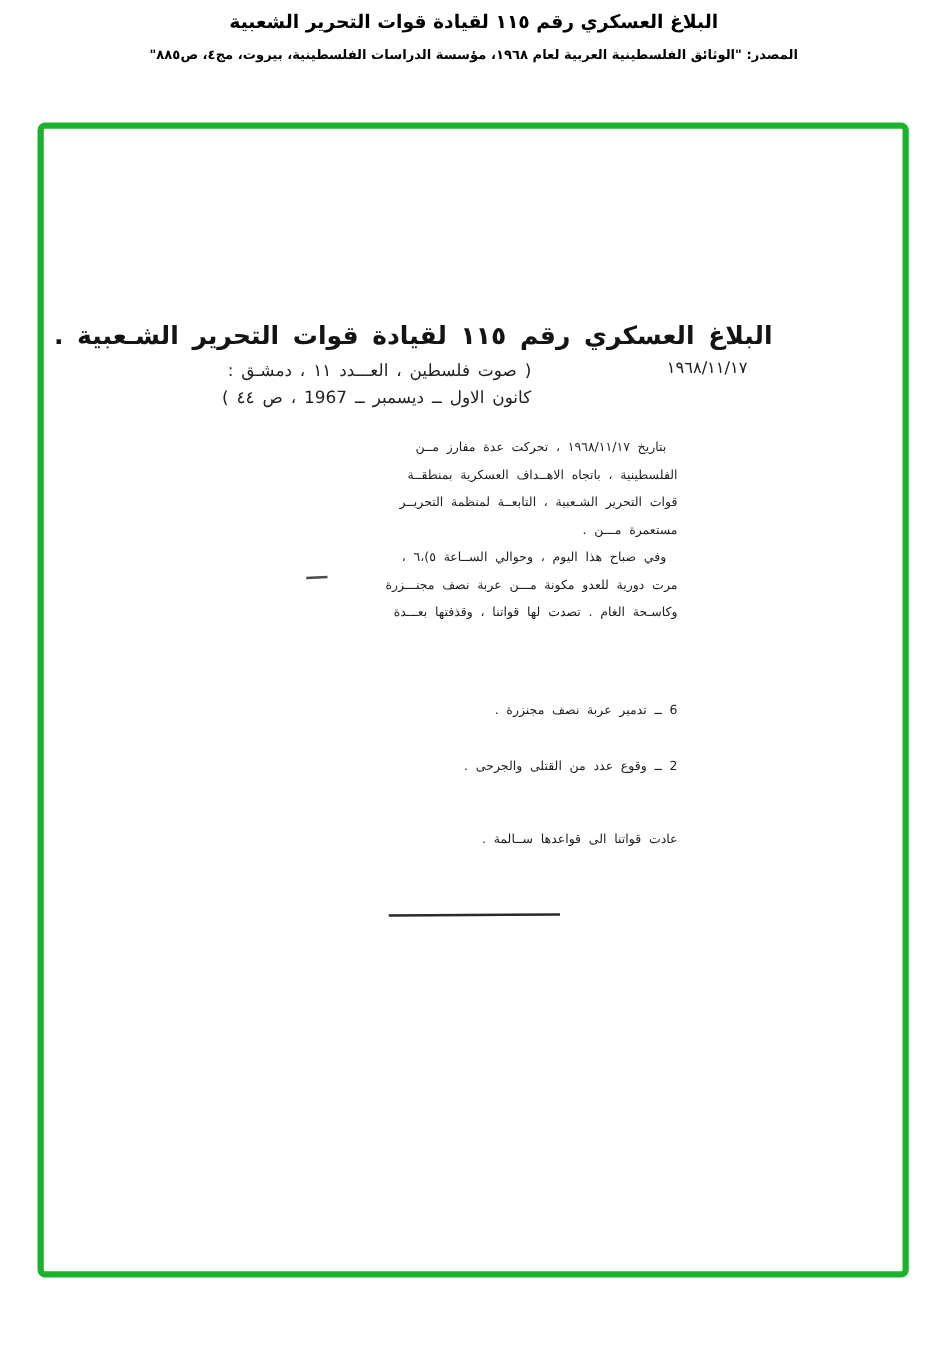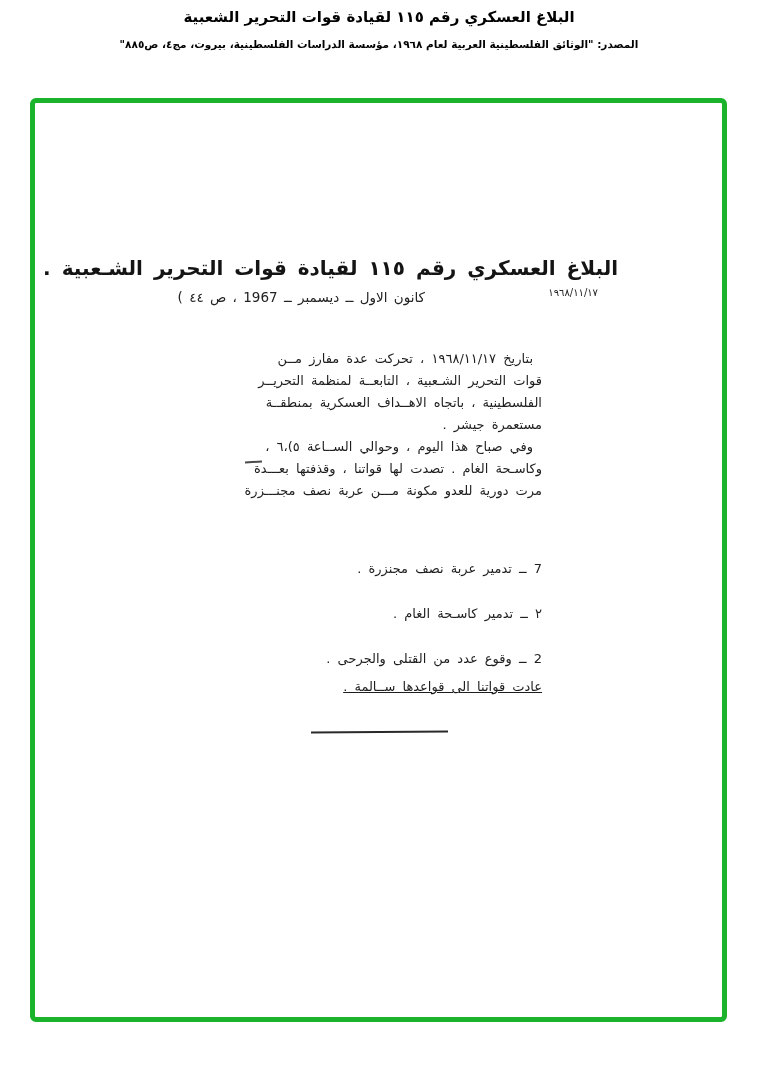--- a/index.html
+++ b/index.html
@@ -18,38 +18,38 @@
   .frame{
     position:absolute;left:30px;top:98px;width:687px;height:914px;
     border:5px solid #1bb32b;border-radius:6px;background:#ffffff;
   }
   .doc-title{
     position:absolute;top:256px;right:140px;direction:rtl;
     font-size:20px;font-weight:700;color:#141414;word-spacing:4px;white-space:nowrap;
   }
   .report-date{
     position:absolute;top:287px;right:160px;direction:rtl;
-    font-size:10px;color:#222;white-space:nowrap;letter-spacing:1px;
+    font-size:13px;color:#222;white-space:nowrap;letter-spacing:1px;
   }
   .citation{
     position:absolute;top:287px;left:103px;width:322px;direction:rtl;
     text-align:right;font-size:13.5px;line-height:21px;color:#222;word-spacing:2px;
   }
   .body-block{
     position:absolute;right:216px;width:303px;direction:rtl;text-align:right;
-    font-size:13px;line-height:22px;color:#1e1e1e;word-spacing:3px;
+    font-size:10px;line-height:22px;color:#1e1e1e;word-spacing:3px;
   }
   .body-block .line{white-space:nowrap;}
   .indent{padding-right:9px;}
   .para1{top:348px;}
   .para2{top:436px;text-align:right;}
   .losses-intro{top:529px;}
   .list-block{top:558px;}
   .list-block .list-item{white-space:nowrap;margin-bottom:23px;}
-  .closing{top:676px;text-decoration:underline;}
+  .closing{top:661px;}
   .divider{
     position:absolute;top:731px;left:311px;width:137px;height:2px;background:#2a2a2a;
     transform:rotate(-0.4deg);
   }
   .pen-mark{
     position:absolute;top:461px;left:245px;width:17px;height:2px;background:#4a4a4a;
     transform:rotate(-3deg);
   }
 </style>
 </head>
@@ -60,42 +60,42 @@
   <div class="hdr1">البلاغ العسكري رقم ١١٥ لقيادة قوات التحرير الشعبية</div>
   <div class="hdr2">المصدر: "الوثائق الفلسطينية العربية لعام ١٩٦٨، مؤسسة الدراسات الفلسطينية، بيروت، مج٤، ص٨٨٥"</div>
 
   <div class="frame"></div>
 
   <div class="doc-title">البلاغ العسكري رقم ١١٥ لقيادة قوات التحرير الشـعبية .</div>
 
   <div class="report-date">١٩٦٨/١١/١٧</div>
 
   <div class="citation">
+    <div class="line">( صوت فلسطين ، العـــدد ١١ ، دمشـق :</div>
     <div class="line">كانون الاول ــ ديسمبر ــ 1967 ، ص ٤٤ )</div>
   </div>
 
   <div class="body-block para1">
     <div class="line indent">بتاريخ ١٩٦٨/١١/١٧ ، تحركت عدة مفارز مــن</div>
+    <div class="line">الفلسطينية ، باتجاه الاهــداف العسكرية بمنطقــة</div>
     <div class="line">قوات التحرير الشـعبية ، التابعــة لمنظمة التحريــر</div>
-    <div class="line">الفلسطينية ، باتجاه الاهــداف العسكرية بمنطقــة</div>
-    <div class="line">مستعمرة جيشر .</div>
+    <div class="line">مستعمرة مـــن .</div>
   </div>
 
   <div class="body-block para2">
     <div class="line indent">وفي صباح هذا اليوم ، وحوالي الســاعة ٥)،٦ ،</div>
+    <div class="line">مرت دورية للعدو مكونة مـــن عربة نصف مجنـــزرة</div>
     <div class="line">وكاسـحة الغام . تصدت لها قواتنا ، وقذفتها بعـــدة</div>
-    <div class="line">مرت دورية للعدو مكونة مـــن عربة نصف مجنـــزرة</div>
   </div>
 
   <div class="pen-mark"></div>
 
 
   <div class="body-block list-block">
-    <div class="list-item">7 ــ تدمير عربة نصف مجنزرة .</div>
-    <div class="list-item">٢ ــ تدمير كاسـحة الغام .</div>
+    <div class="list-item">6 ــ تدمير عربة نصف مجنزرة .</div>
     <div class="list-item">2 ــ وقوع عدد من القتلى والجرحى .</div>
   </div>
 
   <div class="body-block closing">
     <div class="line">عادت قواتنا الى قواعدها ســالمة .</div>
   </div>
 
   <div class="divider"></div>
 
 </div>

